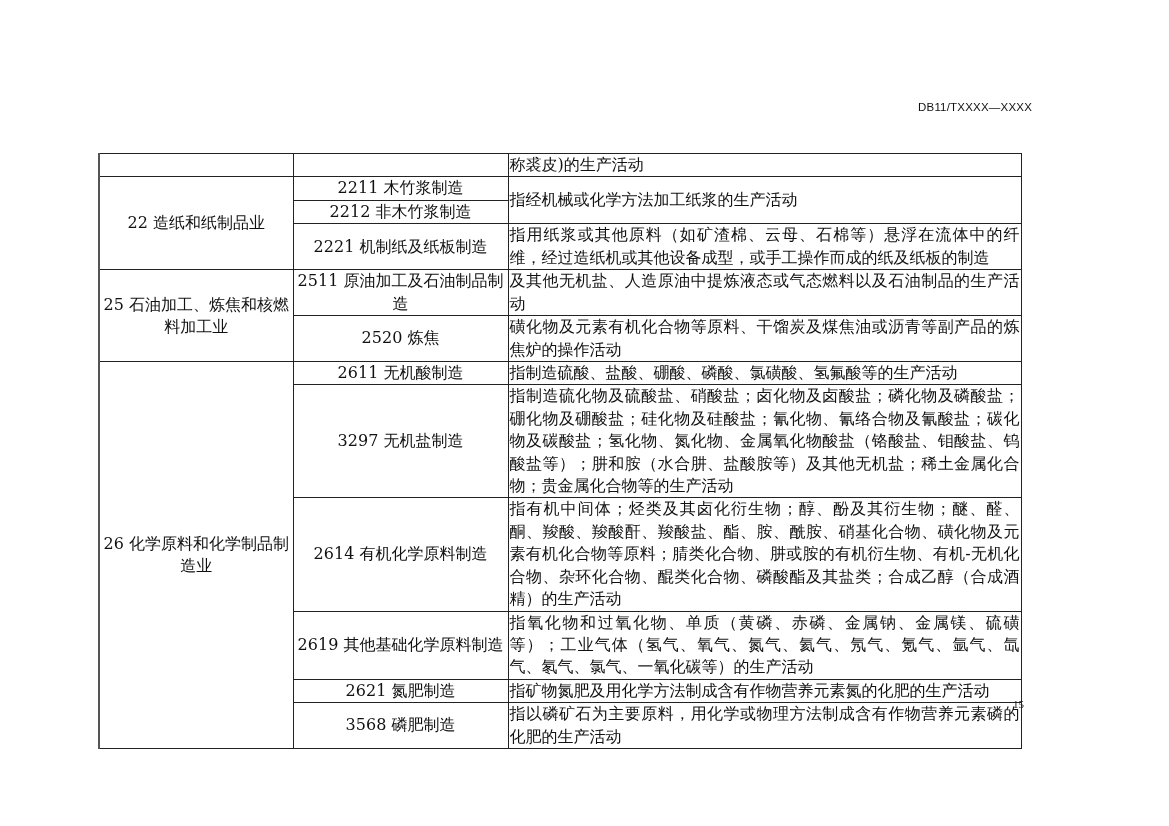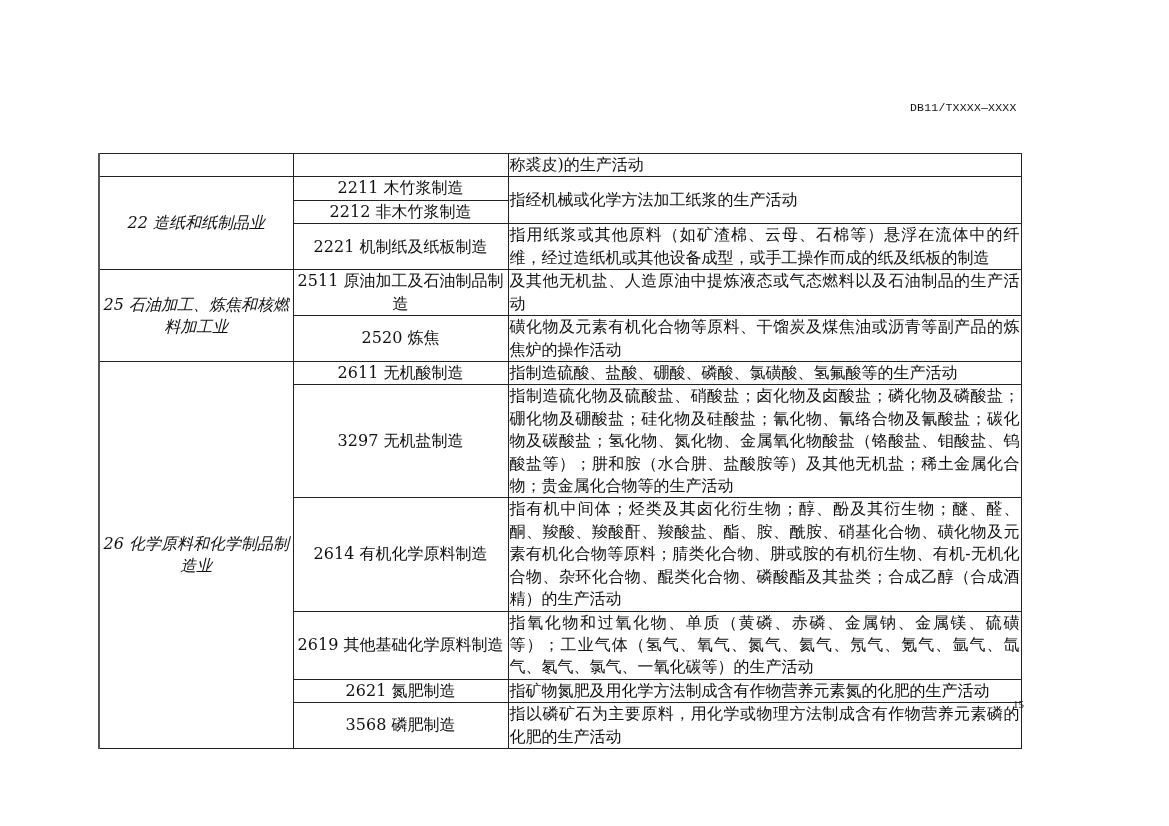--- a/index.html
+++ b/index.html
@@ -1,24 +1,24 @@
 <!DOCTYPE html>
 <html><head>
 <meta charset="utf-8">
 <style>
   html, body { margin: 0; padding: 0; background: #ffffff; }
   body { width: 1169px; height: 826px; position: relative; overflow: hidden;
          font-family: "DejaVu Serif", "Liberation Serif", serif; color: #111; }
-  .header-code { position: absolute; left: 910px; top: 101px; width: 130px; text-align: left;
-                 font-family: Liberation Mono, monospace; font-size: 11.5px; letter-spacing: 0.2px; color: #111; }
+  .header-code { position: absolute; left: 910px; top: 101px; width: 130px; text-align: center;
+                 font-family: Liberation Sans, sans-serif; font-size: 11.5px; letter-spacing: 0.2px; color: #111; }
   .page-num { position: absolute; left: 1000px; top: 698px; width: 24px; text-align: right;
               font-family: "Liberation Serif", "DejaVu Serif", serif; font-size: 11px; color: #222; }
   table.doc-table { position: absolute; left: 98px; top: 153px; border-collapse: collapse; table-layout: fixed; width: 922px; }
   table.doc-table td { border: 1px solid #222; padding: 0; font-size: 16px; line-height: 22.4px; vertical-align: middle; }
-  td.c1 { width: 193px; text-align: center; font-style: italic; }
+  td.c1 { width: 193px; text-align: center; }
   td.c2 { width: 214px; text-align: center; }
   td.c3 { width: 513px; text-align: justify; padding-left: 1px !important; padding-right: 1px !important; }
   td.c1, td.c2 { border-left-width: 1.5px; border-left-color: #555; }
   .thick-left { border-left: 2px solid #555 !important; }
   .wrap { word-break: break-all; }
 </style>
 </head>
 <body>
 
 <div class="header-code">DB11/TXXXX—XXXX</div>

